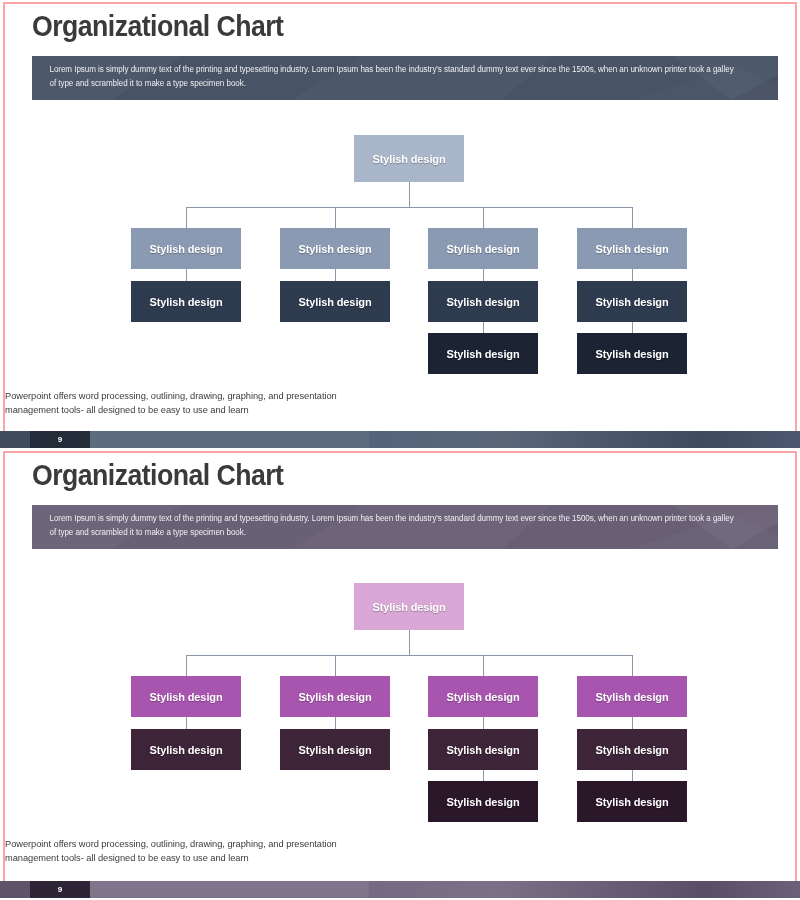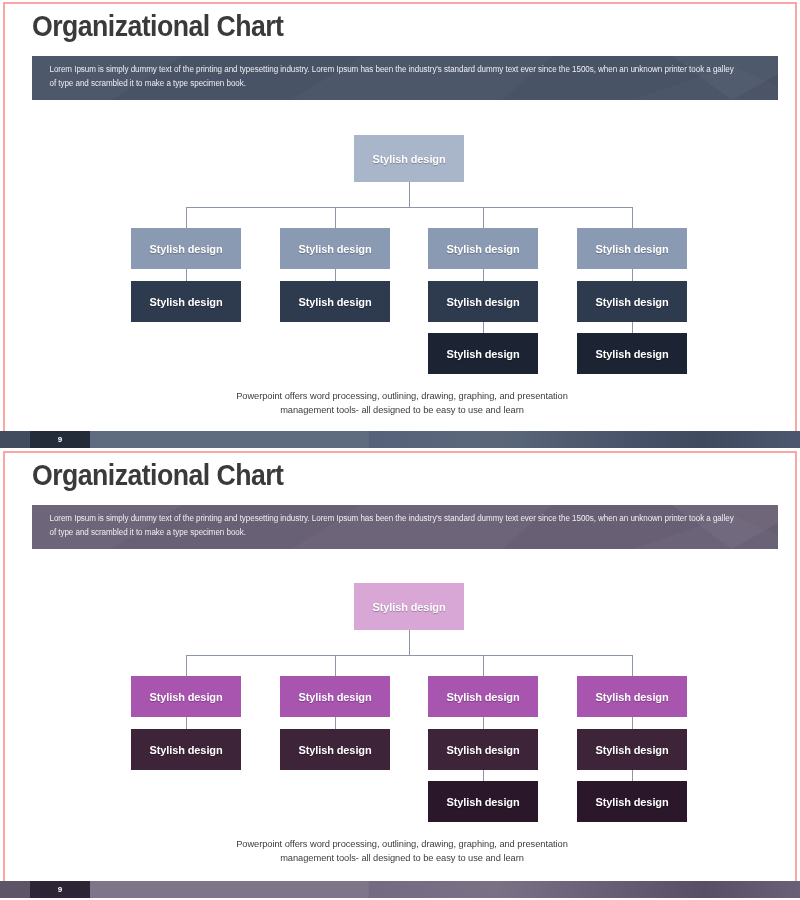--- a/index.html
+++ b/index.html
@@ -93,21 +93,20 @@
     color: #ffffff;
     letter-spacing: -0.1px;
     text-shadow: 0 1px 1px rgba(0,0,0,0.28);
     white-space: nowrap;
   }
 
   
   .caption {
     position: absolute;
     width: 794px;
-    text-align: center;
     font-size: 9.3px;
     line-height: 13.5px;
     color: #3c3c3c;
     letter-spacing: -0.05px;
   }
   .caption span { display: block; }
 
   
   .footer {
     position: absolute;

